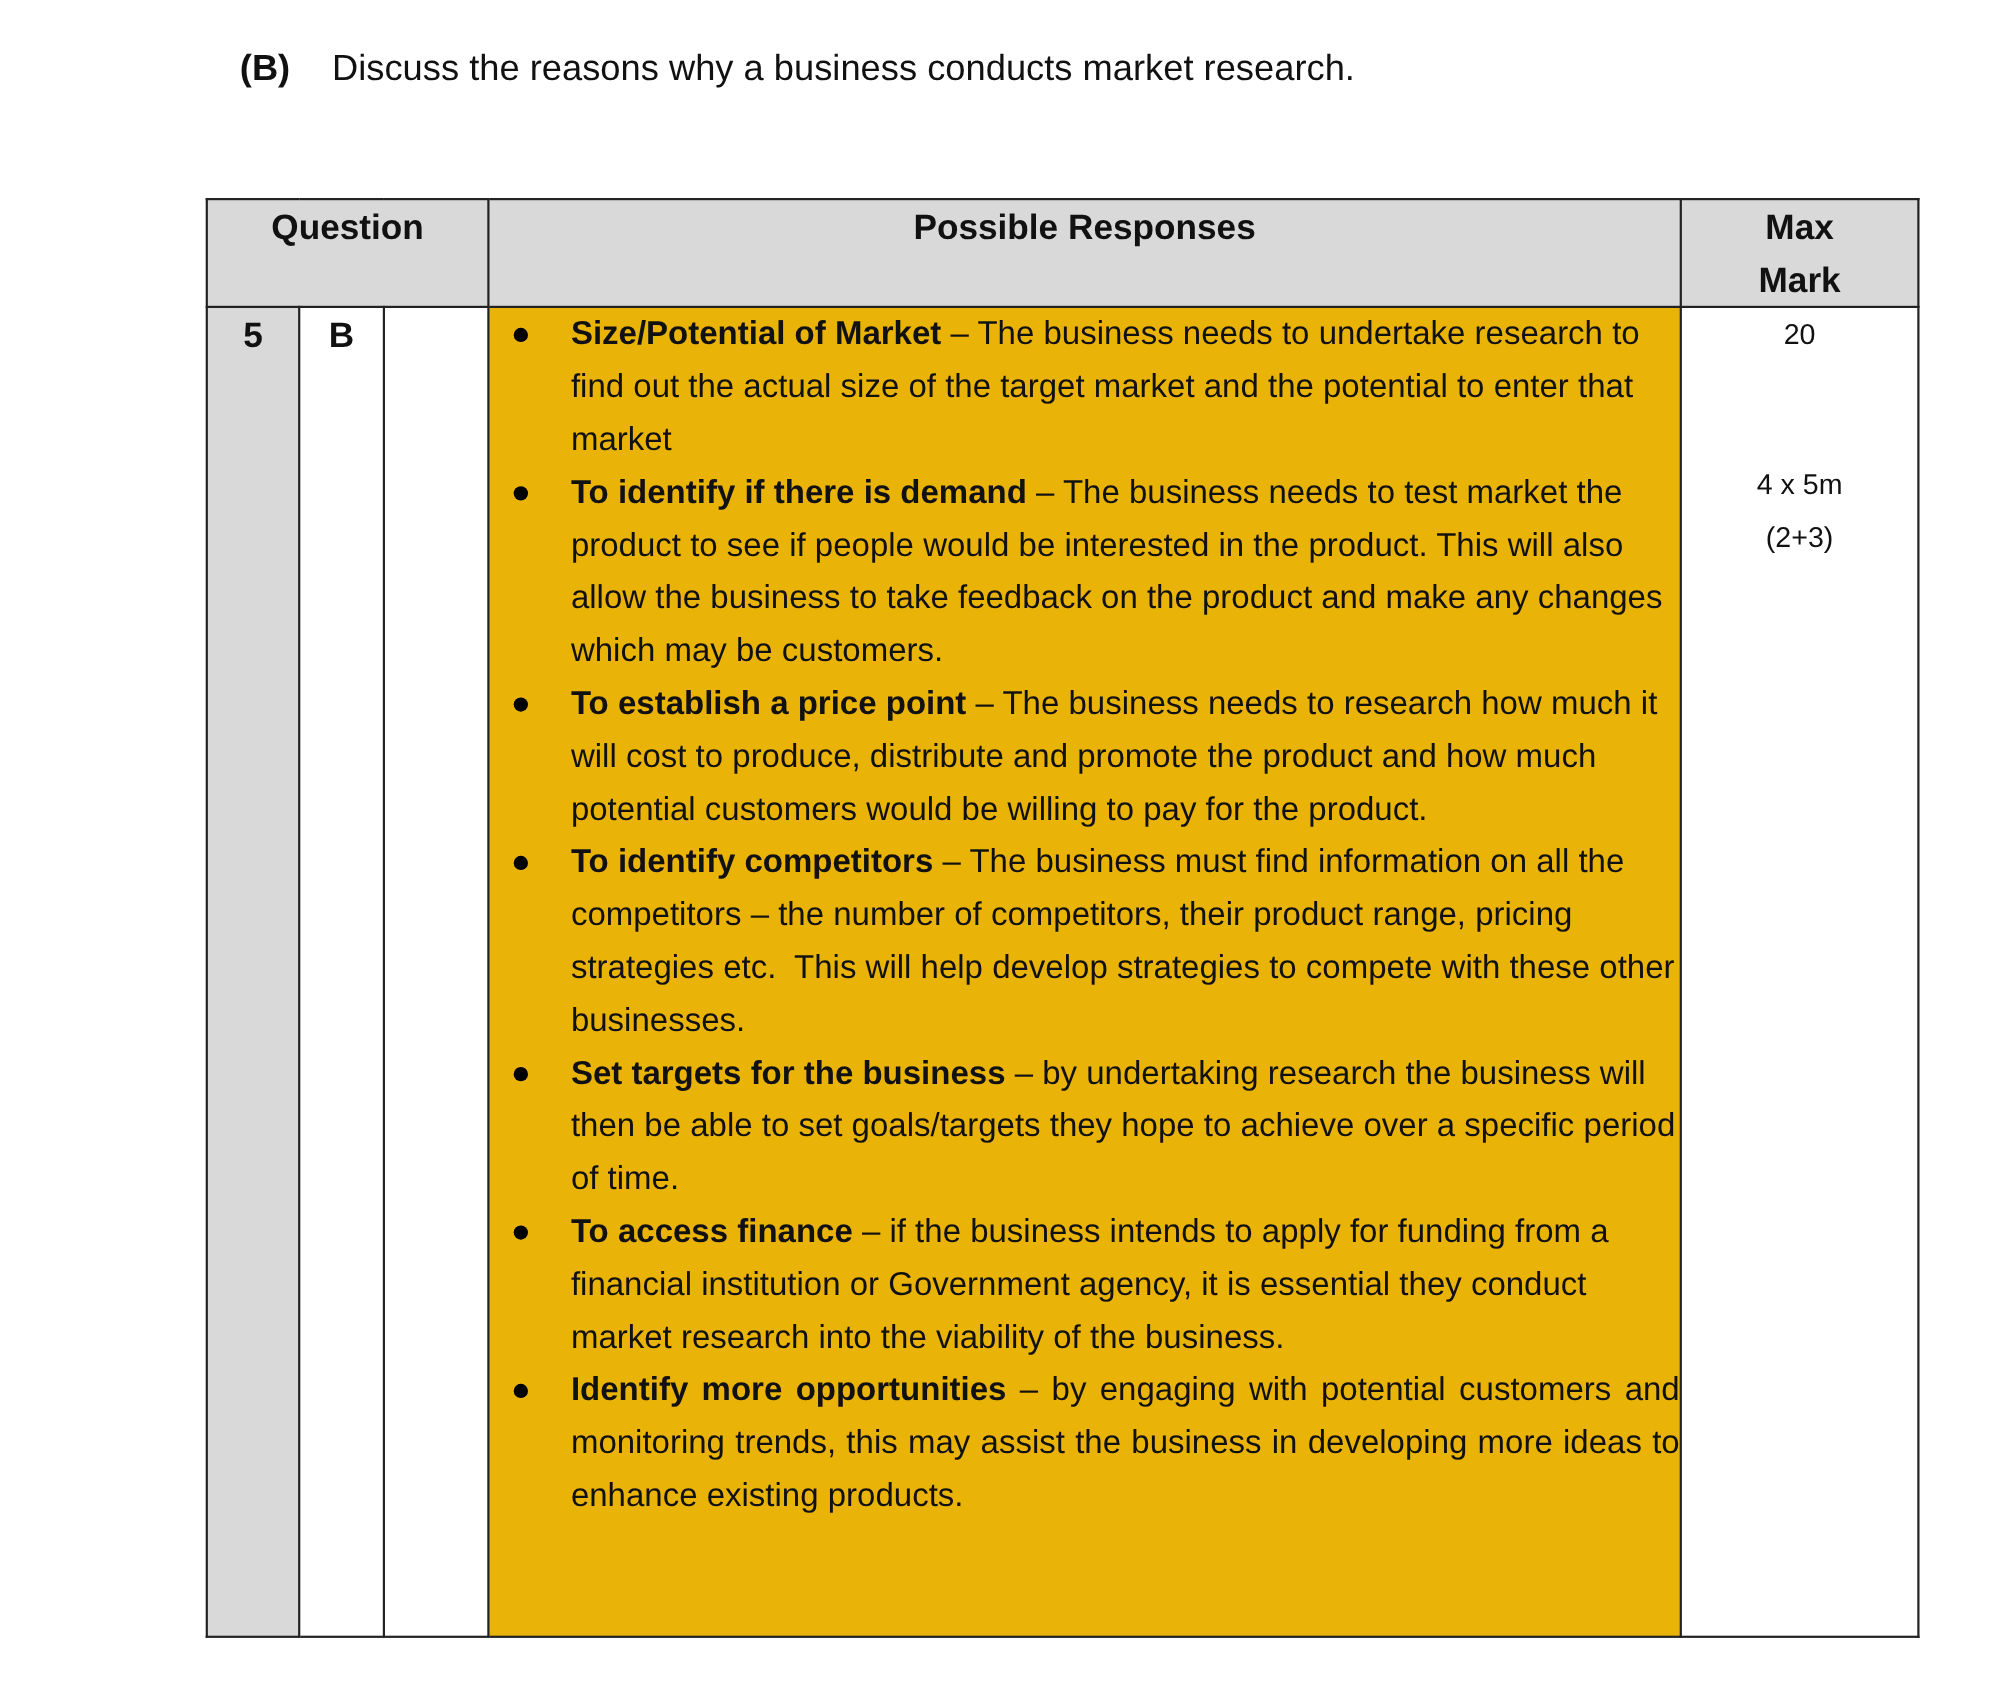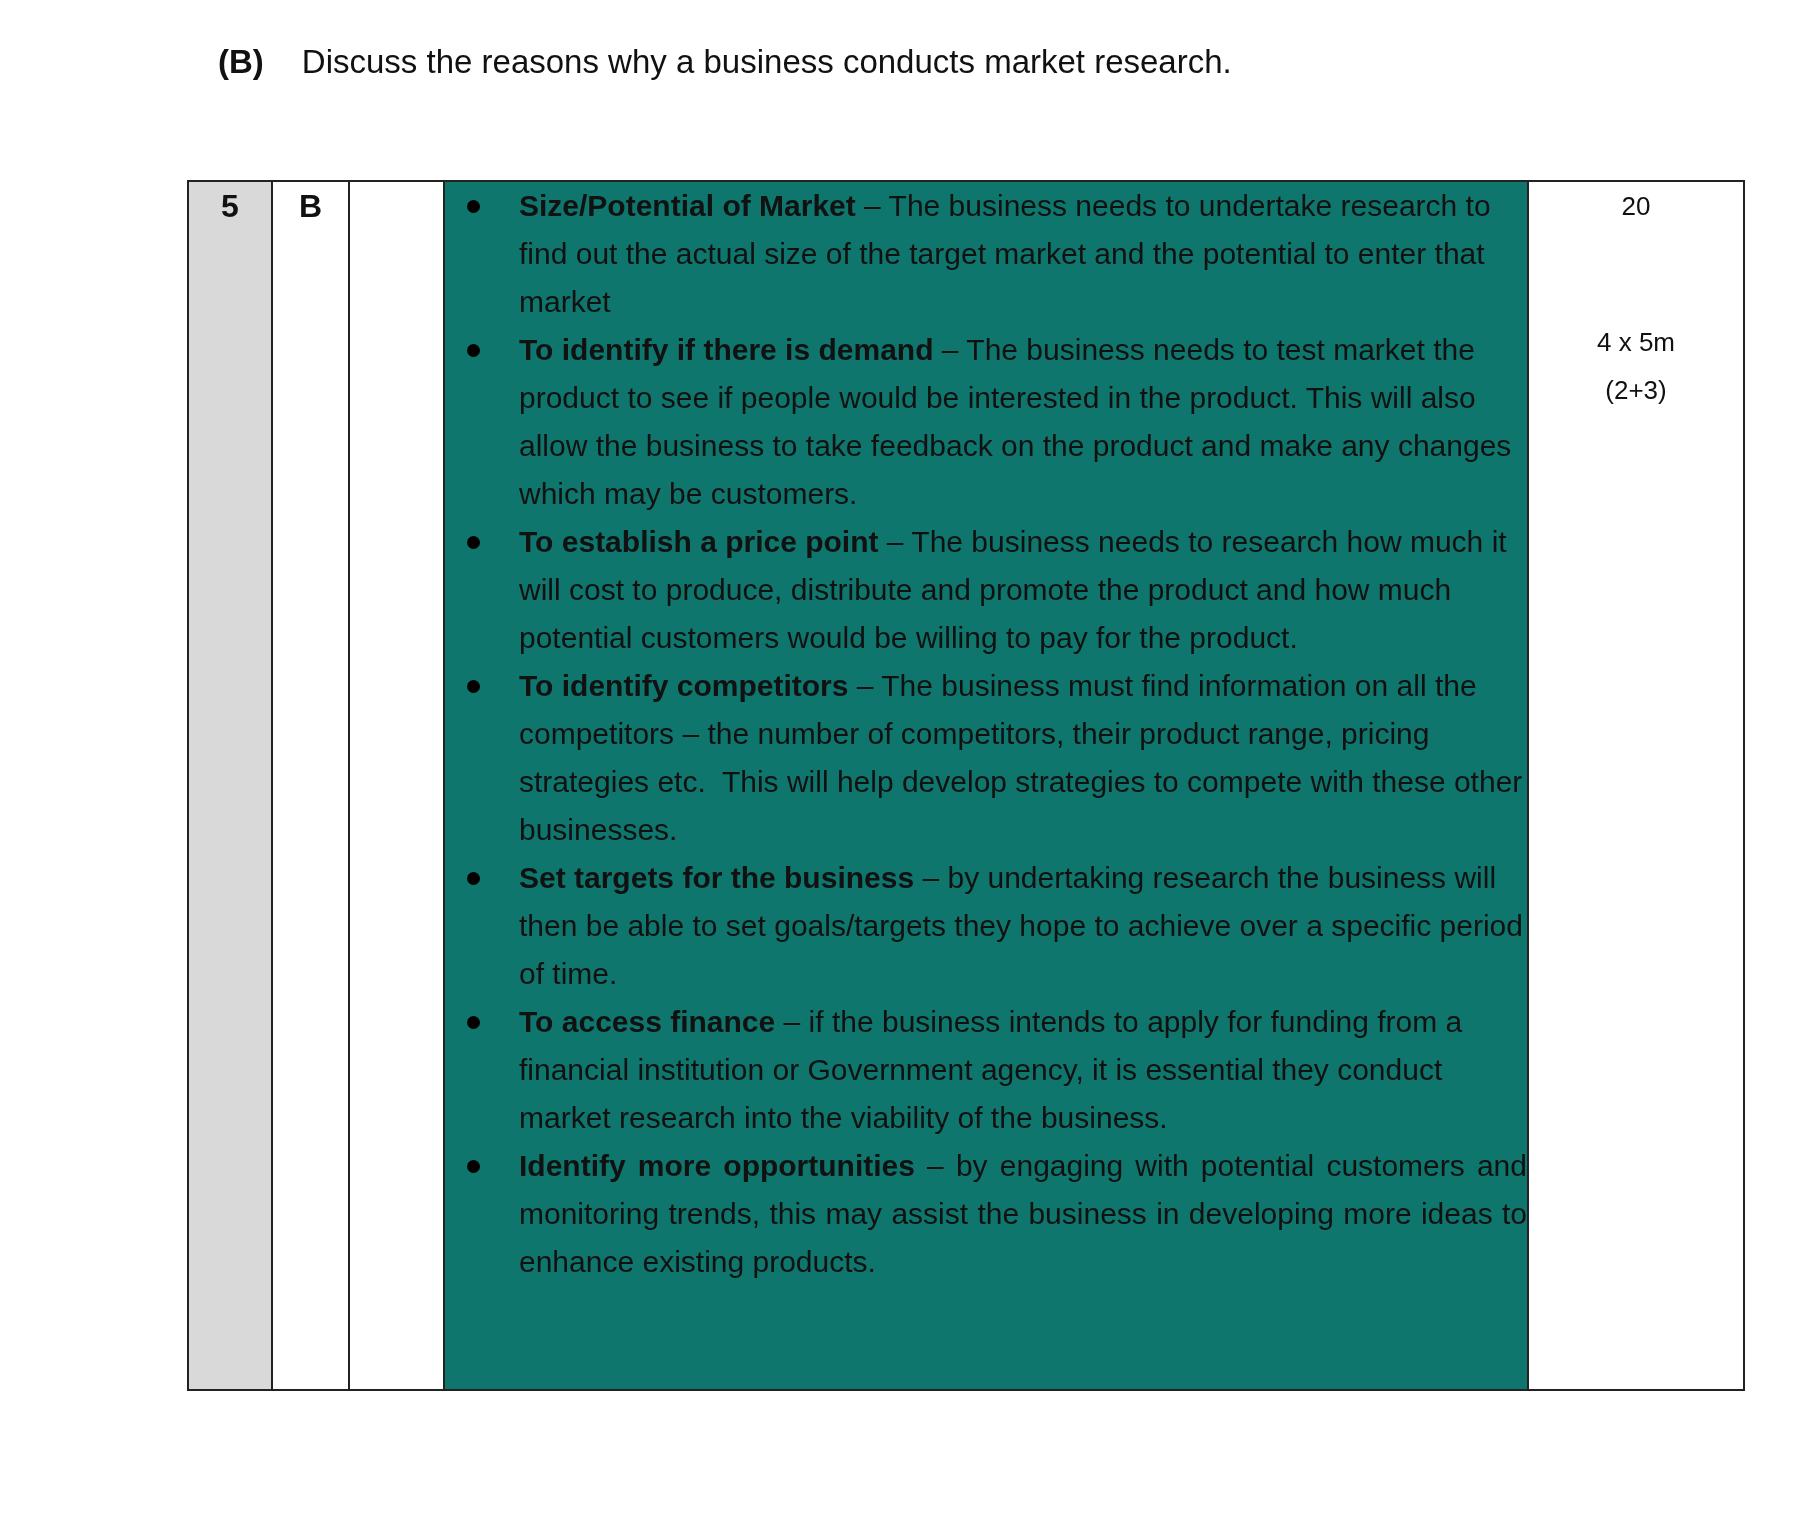--- a/index.html
+++ b/index.html
@@ -69,21 +69,21 @@
   .cell-qpart {
     background: #ffffff;
     font-size: 32px;
     font-weight: bold;
     text-align: center;
     padding-top: 8px;
     line-height: 48px;
   }
   .cell-qsub { background: #ffffff; }
 
-  .cell-resp { background: #0f766e; padding-top: 6px; }
+  .cell-resp { background: #eab308; padding-top: 6px; }
   .resp-list { width: 100%; }
   .resp-item {
     display: flex;
     font-size: 30px;
     line-height: 48px;
   }
   .bullet-col {
     flex: 0 0 74px;
   }
   .dot {
@@ -123,20 +123,27 @@
 
   <table class="mark-table">
     <colgroup>
       <col style="width:84px">
       <col style="width:77px">
       <col style="width:95px">
       <col style="width:1084px">
       <col style="width:216px">
     </colgroup>
     <tbody>
+      <tr class="head-row">
+        <th colspan="3">Question</th>
+        <th>Possible Responses</th>
+        <th>
+          <div class="mm-head">Max Mark</div>
+        </th>
+      </tr>
       <tr class="body-row">
         <td class="cell-qnum">5</td>
         <td class="cell-qpart">B</td>
         <td class="cell-qsub"></td>
         <td class="cell-resp">
           <div class="resp-list">
   <div class="resp-item">
     <span class="bullet-col">
       <span class="dot"></span>
     </span>

